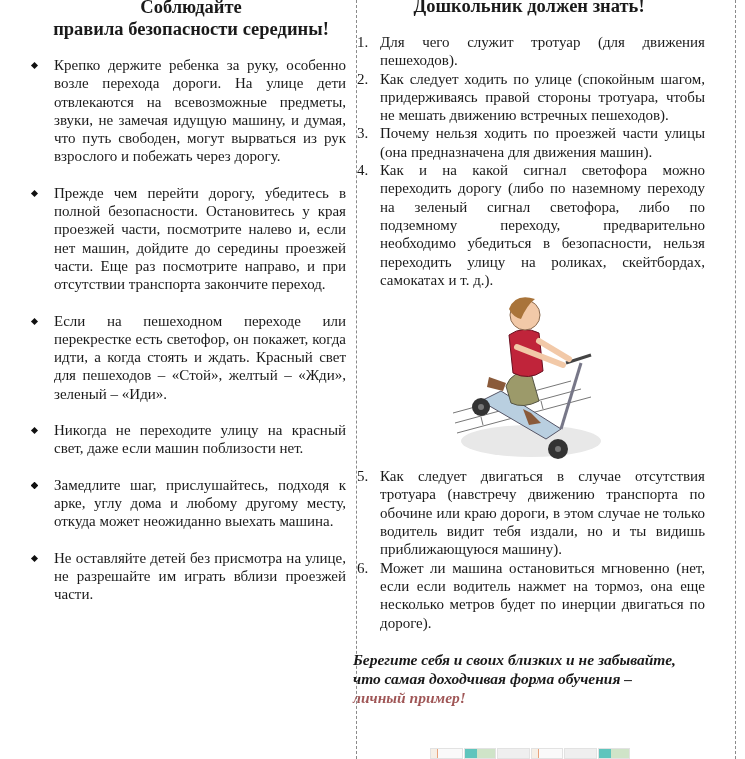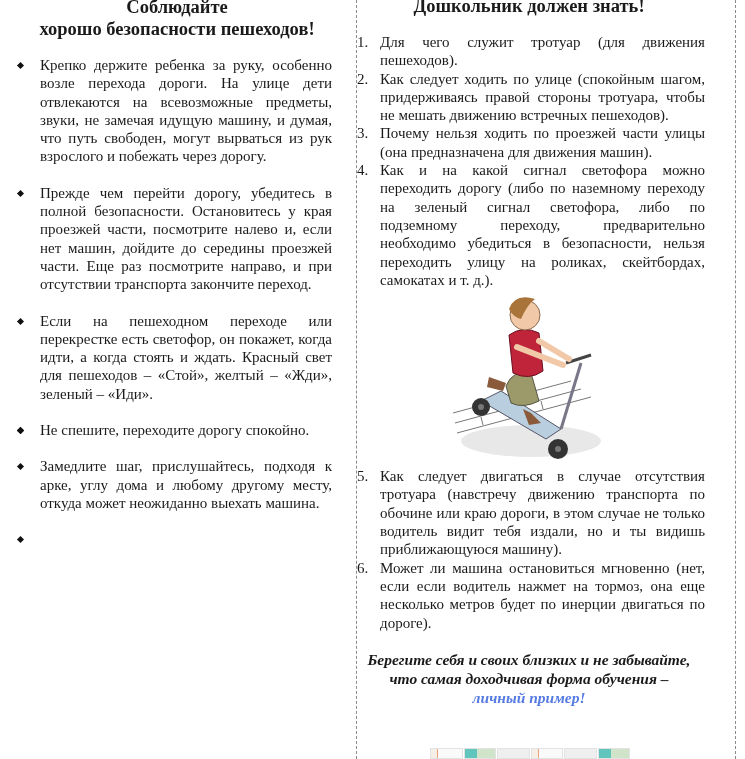--- a/index.html
+++ b/index.html
@@ -6,21 +6,21 @@
   body {
     width: 745px; height: 759px; overflow: hidden; position: relative;
     font-family: "Liberation Serif", "DejaVu Serif", serif;
     color: #1a1a1a;
   }
   .divider {
     position: absolute; top: 0; bottom: 0; width: 0;
     border-left: 1px dashed #8a8a8a;
   }
   .col { position: absolute; top: 0; }
-  .col-left { left: 14px; width: 326px; }
+  .col-left { left: 28px; width: 326px; }
   .col-right { left: 353px; width: 352px; }
 
   .heading {
     font-weight: bold; font-size: 18.5px; line-height: 22px;
     text-align: center; margin: 0;
   }
   .col-left .heading { margin-top: -4px; }
   .col-right .heading { margin-top: -5px; }
 
   ul.bullets { list-style: none; margin: 16px 8px 0 0; padding: 0; }
@@ -39,51 +39,51 @@
     text-align: justify; margin-bottom: 0;
   }
   ol.questions li .num { position: absolute; left: 4px; top: 0; }
 
   .illustration {
     position: relative; width: 352px; height: 172px; margin: 2px 0 4px 0;
   }
   .illustration svg { position: absolute; left: 98px; top: 0; }
 
   .closing {
-    margin-top: 18px; text-align: center; font-weight: bold; font-style: italic;
+    margin-top: 18px; text-align: left; font-weight: bold; font-style: italic;
     font-size: 15.5px; line-height: 19px;
   }
-  .closing .faded { color: #1d4ed8; opacity: 0.75; }
+  .closing .faded { color: #7f1d1d; opacity: 0.75; }
 
   .thumbs {
     position: absolute; left: 430px; top: 748px; width: 200px; height: 11px;
     display: flex; gap: 1px;
   }
   .thumb { flex: 1; height: 11px; border: 1px solid #e2e2e2; box-sizing: border-box; }
 </style>
 </head>
 <body>
 
 <div class="divider" style="left:356px;"></div>
 <div class="divider" style="left:735px;"></div>
 
 <div class="col col-left">
   <h1 class="heading">
     <span>Соблюдайте</span><br>
-    <span>хорошо безопасности пешеходов!</span>
+    <span>правила безопасности середины!</span>
   </h1>
   <ul class="bullets">
     <li><span class="dia"></span><span>Крепко держите ребенка за руку, особенно возле перехода дороги. На улице дети отвлекаются на всевозможные предметы, звуки, не замечая идущую машину, и думая, что путь свободен, могут вырваться из рук взрослого и побежать через дорогу.</span></li>
     <li><span class="dia"></span><span>Прежде чем перейти дорогу, убедитесь в полной безопасности. Остановитесь у края проезжей части, посмотрите налево и, если нет машин, дойдите до середины проезжей части. Еще раз посмотрите направо, и при отсутствии транспорта закончите переход.</span></li>
     <li><span class="dia"></span><span>Если на пешеходном переходе или перекрестке есть светофор, он покажет, когда идти, а когда стоять и ждать. Красный свет для пешеходов – «Стой», желтый – «Жди», зеленый – «Иди».</span></li>
+    <li><span class="dia"></span><span>Никогда не переходите улицу на красный свет, даже если машин поблизости нет.</span></li>
     <li><span class="dia"></span></li>
     <li><span class="dia"></span></li>
-    <li><span class="dia"></span><span>Не спешите, переходите дорогу спокойно.</span></li>
     <li><span class="dia"></span><span>Замедлите шаг, прислушайтесь, подходя к арке, углу дома и любому другому месту, откуда может неожиданно выехать машина.</span></li>
-    <li><span class="dia"></span></li>
+    <li><span class="dia"></span><span>Не оставляйте детей без присмотра на улице, не разрешайте им играть вблизи проезжей части.</span></li>
   </ul>
 </div>
 
 <div class="col col-right">
   <h1 class="heading">Дошкольник должен знать!</h1>
   <ol class="questions">
     <li><span class="num">1.</span><span>Для чего служит тротуар (для движения пешеходов).</span></li>
     <li><span class="num">2.</span><span>Как следует ходить по улице (спокойным шагом, придерживаясь правой стороны тротуара, чтобы не мешать движению встречных пешеходов).</span></li>
     <li><span class="num">3.</span><span>Почему нельзя ходить по проезжей части улицы (она предназначена для движения машин).</span></li>
     <li><span class="num">4.</span><span>Как и на какой сигнал светофора можно переходить дорогу (либо по наземному переходу на зеленый сигнал светофора, либо по подземному переходу, предварительно необходимо убедиться в безопасности, нельзя переходить улицу на роликах, скейтбордах, самокатах и т. д.).</span></li>

